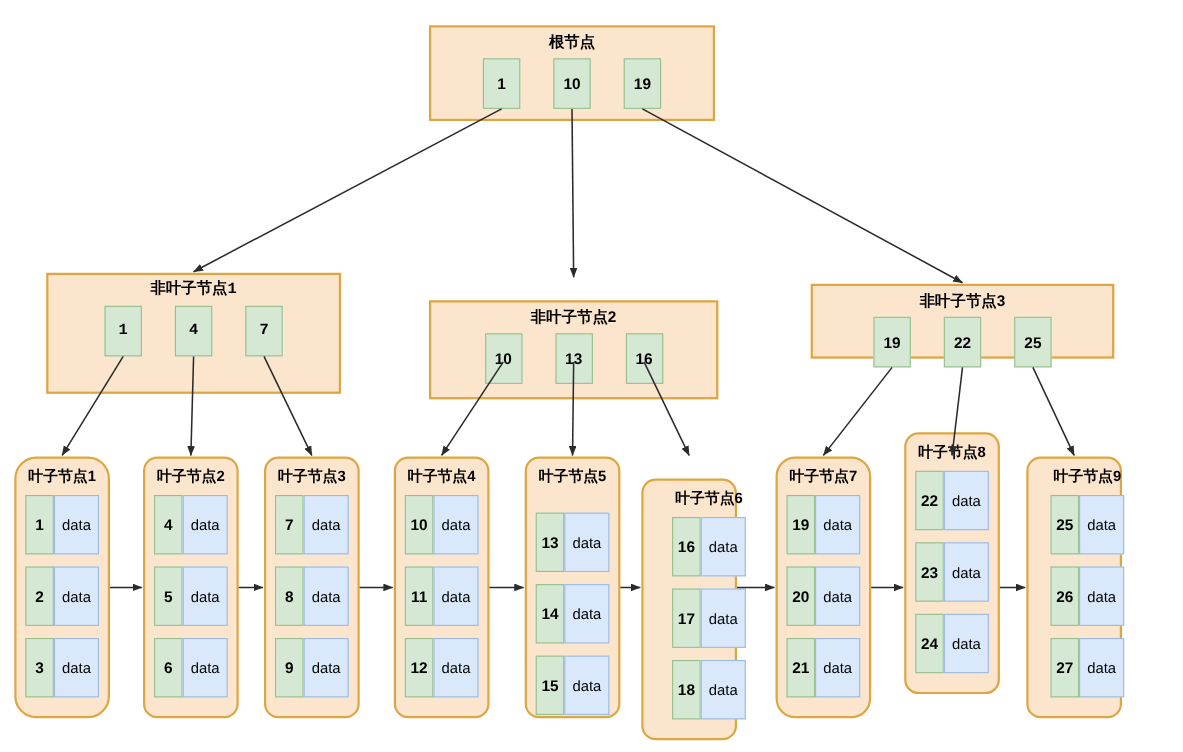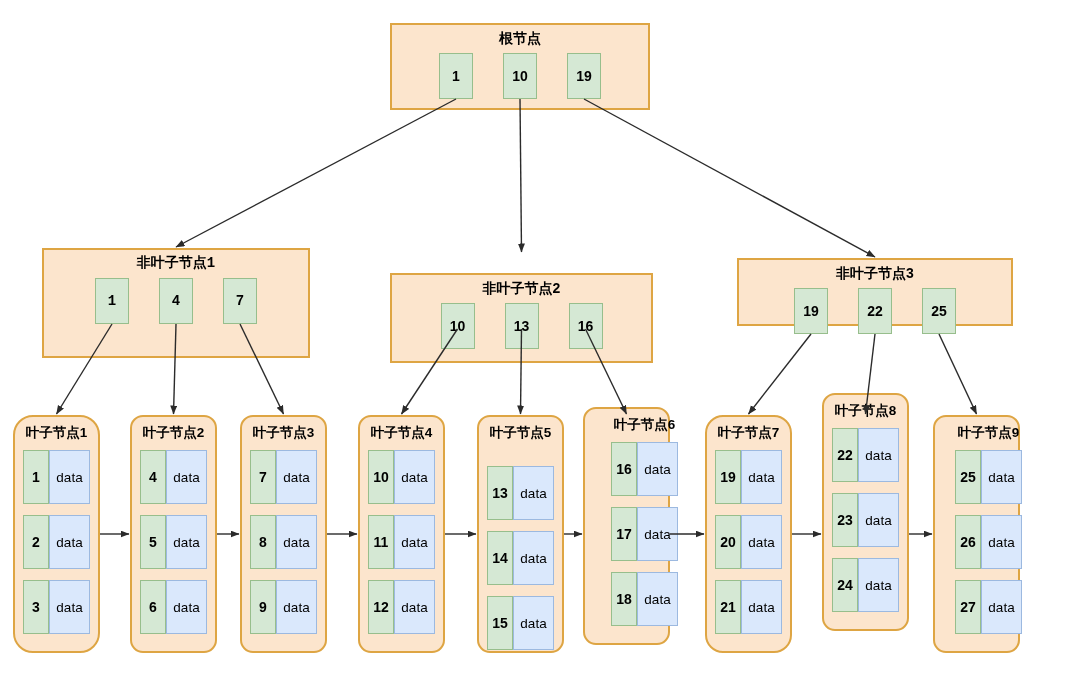--- a/index.html
+++ b/index.html
@@ -229,21 +229,21 @@
           <div class="rec">
             <div class="rec-key">14</div>
             <div class="rec-data">data</div>
           </div>
           <div class="rec">
             <div class="rec-key">15</div>
             <div class="rec-data">data</div>
           </div>
         </div>
       </div>
-      <div class="leaf" style="left: 583px; top: 407px; padding-left: 36px;">
+      <div class="leaf" style="left: 583px; top: 435px; padding-left: 36px;">
         <div class="leaf-title">叶子节点6</div>
         <div class="rec-rows">
           <div class="rec">
             <div class="rec-key">16</div>
             <div class="rec-data">data</div>
           </div>
           <div class="rec">
             <div class="rec-key">17</div>
             <div class="rec-data">data</div>
           </div>

